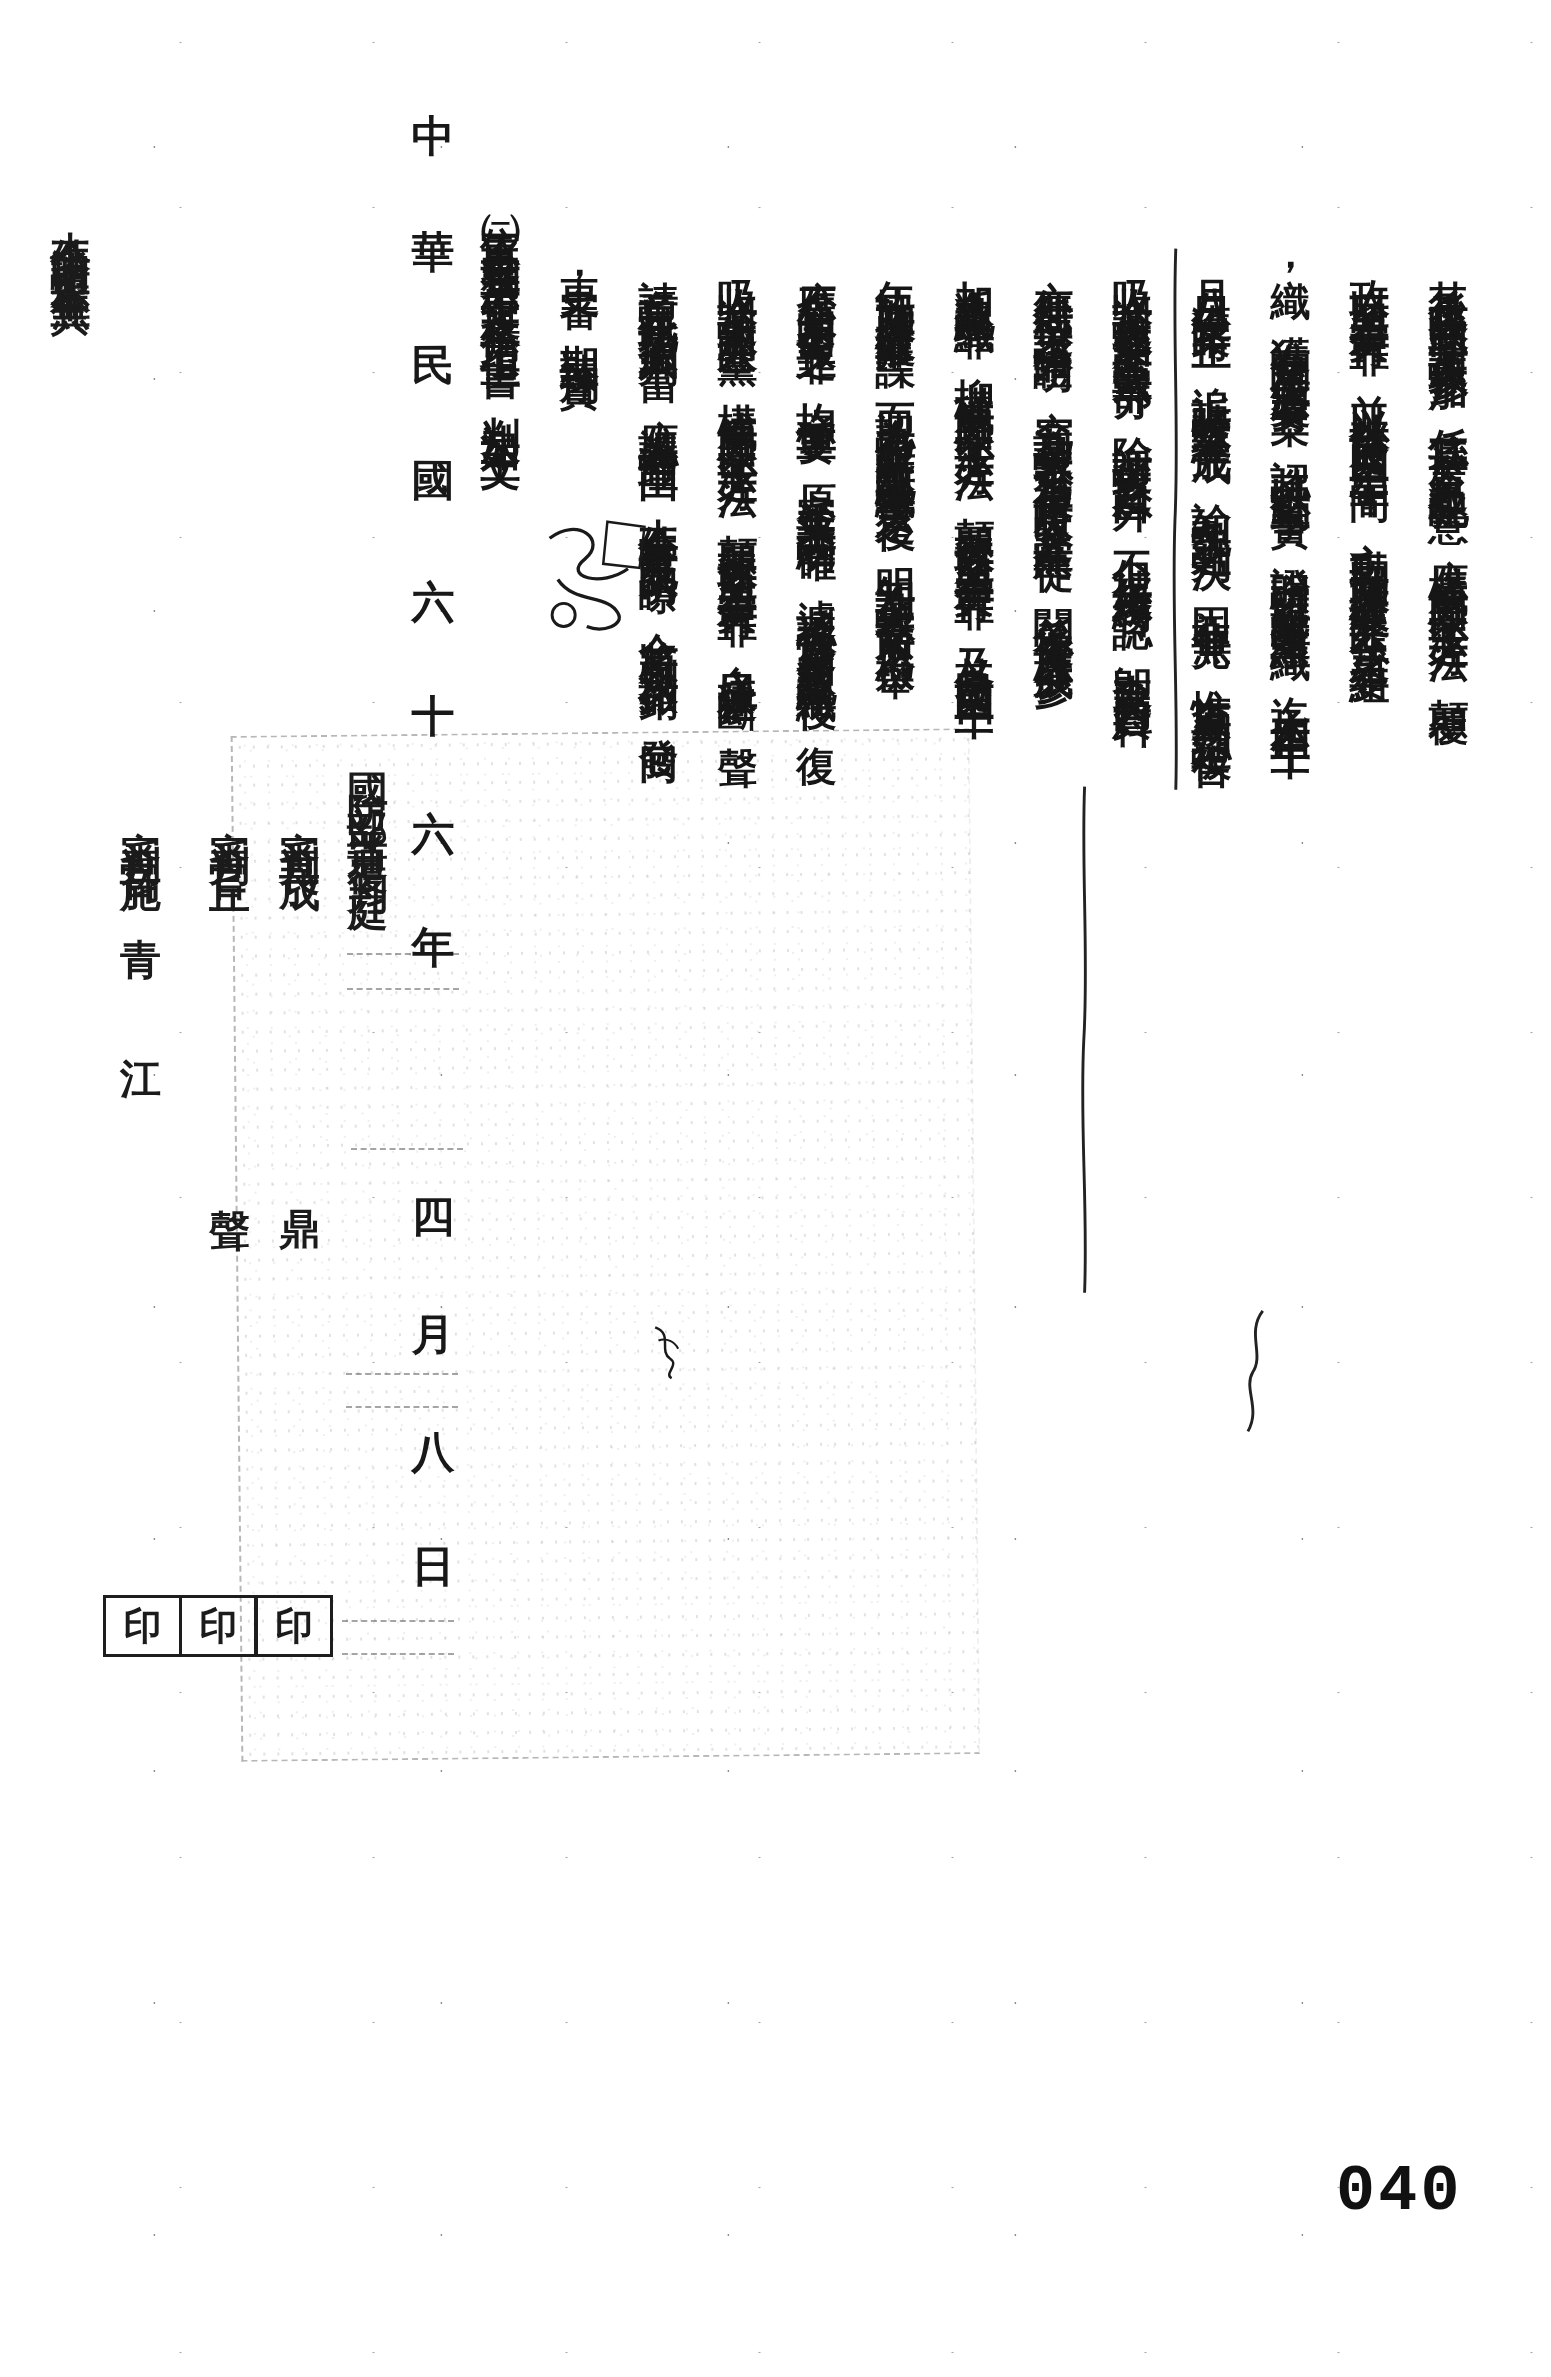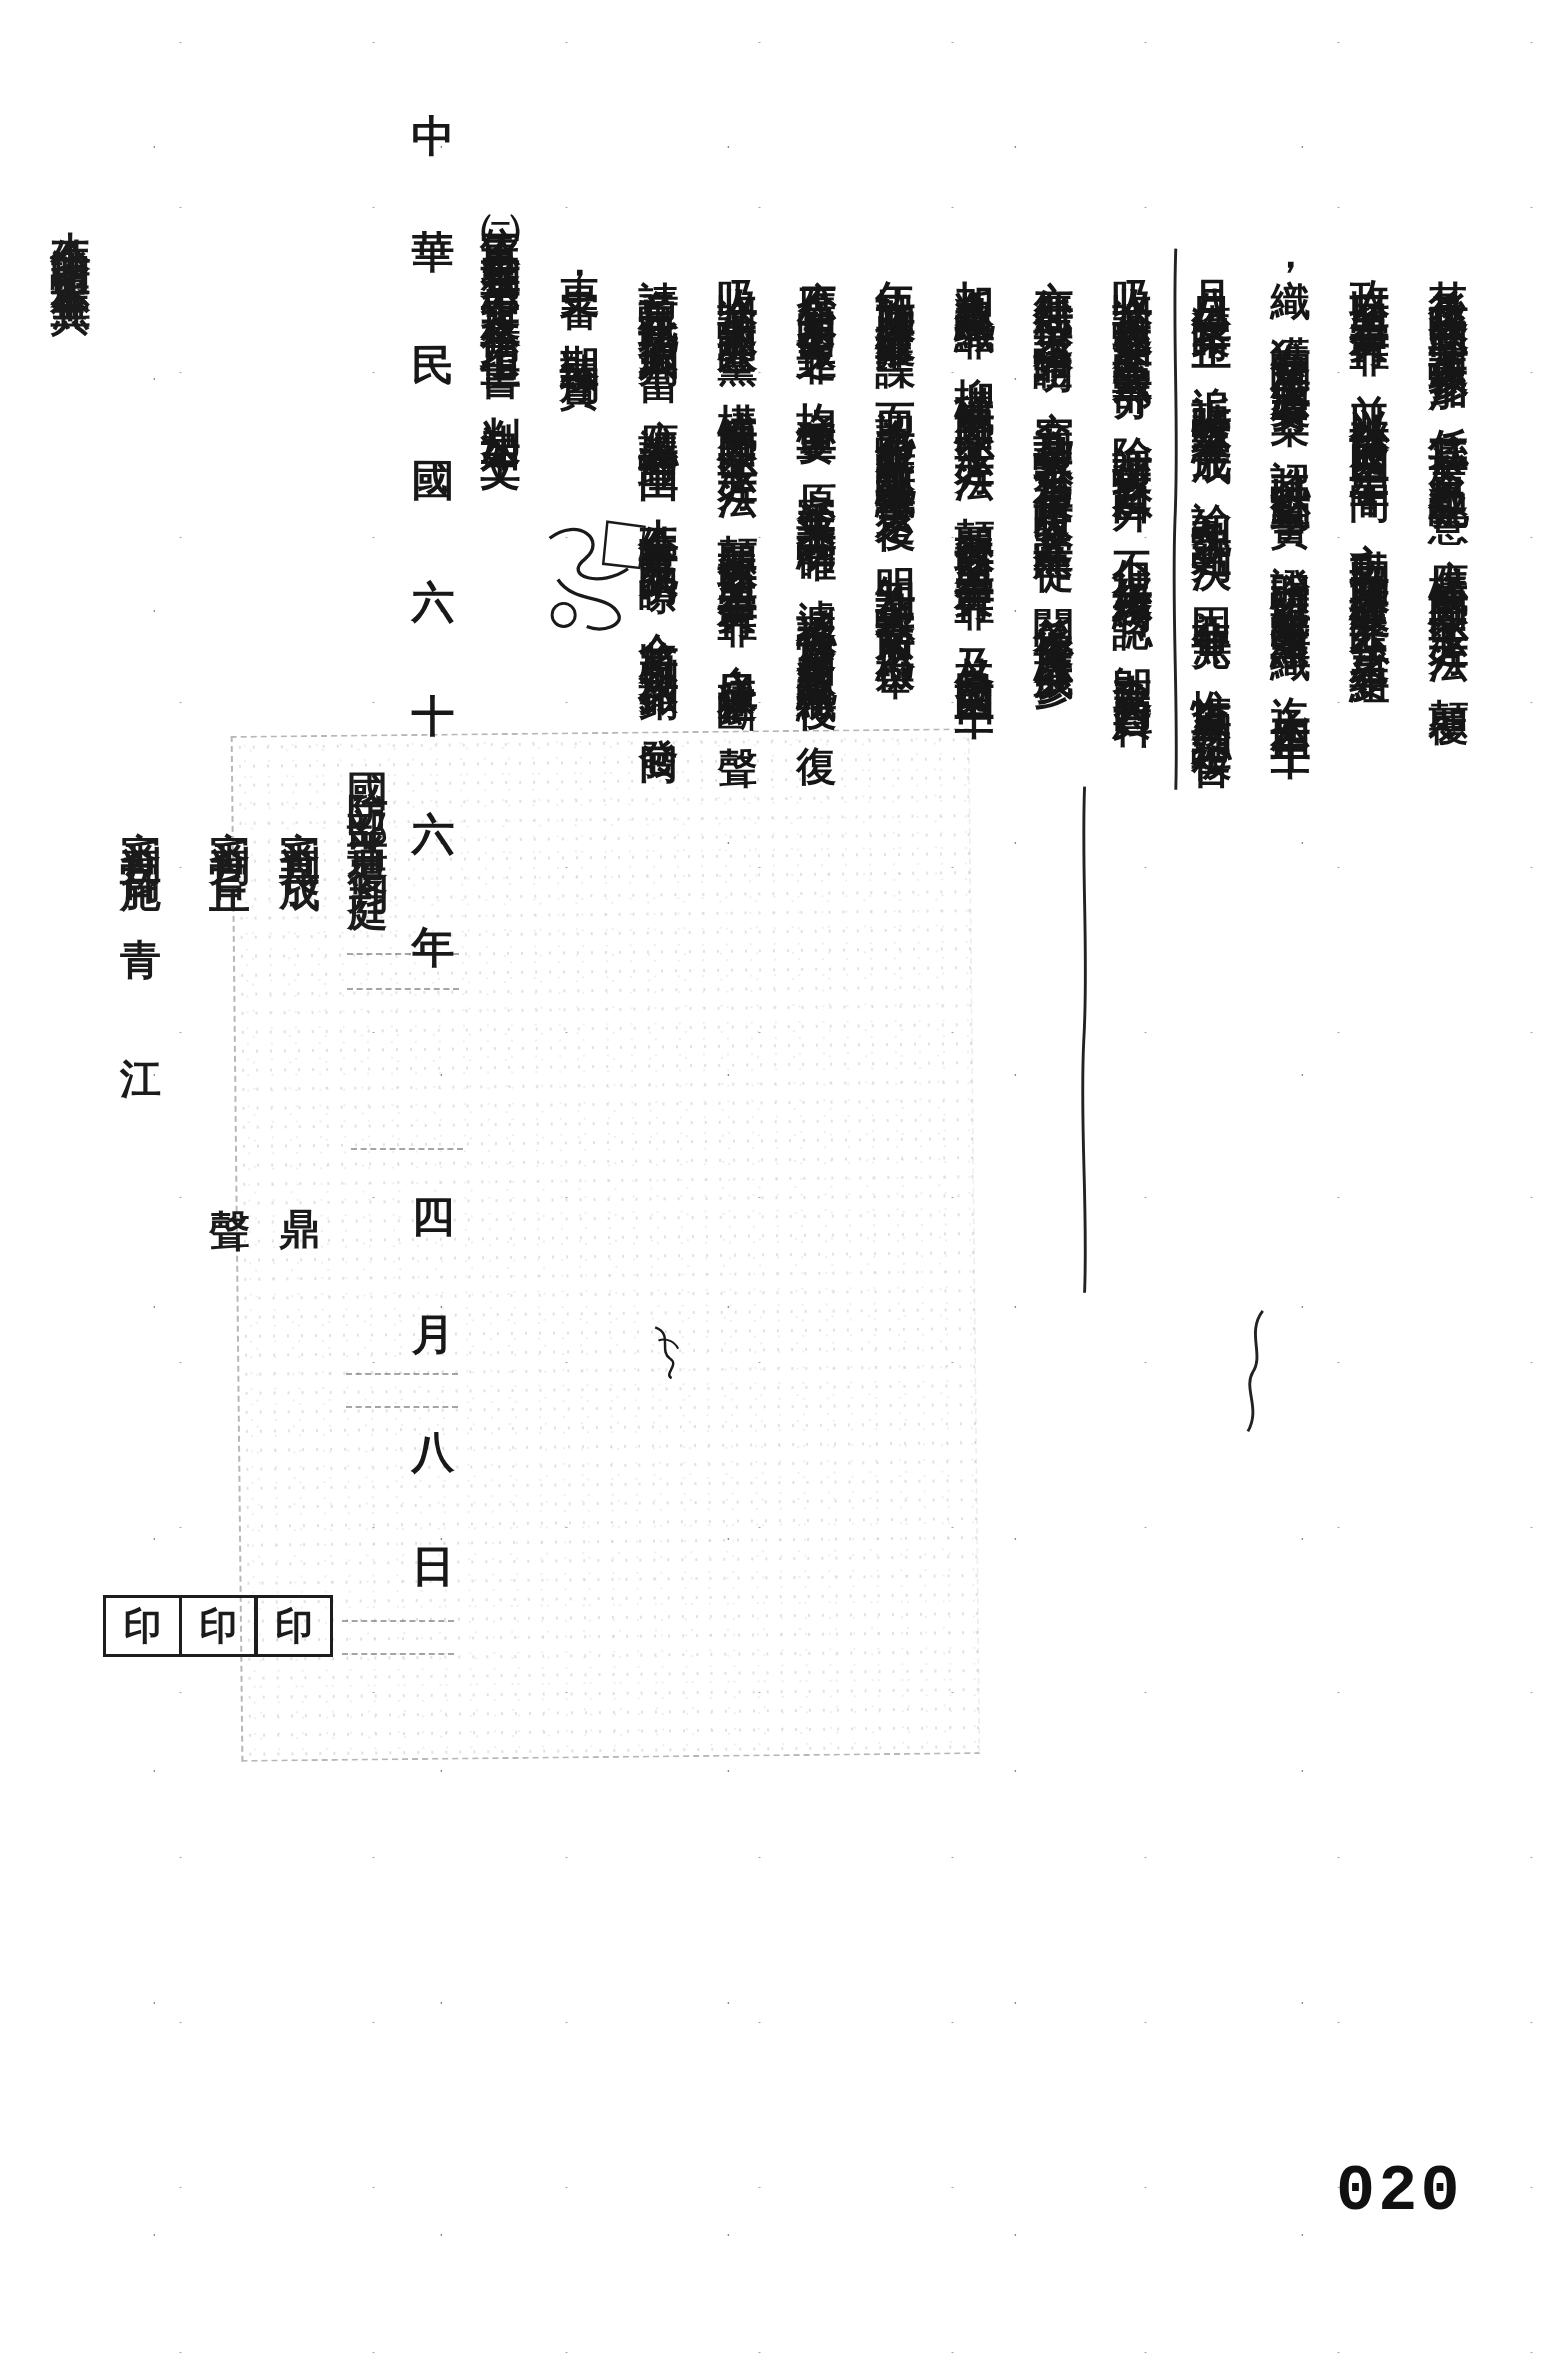--- a/index.html
+++ b/index.html
@@ -131,21 +131,21 @@
     <div class="vtxt judge-col judge-3">審判官施　青　　江</div>
 
     <div class="vtxt cert-col">本件證明與原本無異。</div>
 
     <div class="seal-row">
       <div class="seal-box">印</div>
       <div class="seal-box">印</div>
       <div class="seal-box">印</div>
     </div>
 
-    <div class="page-number">020</div>
+    <div class="page-number">040</div>
   </div>
 
   <svg class="annot" style="left:1170px;top:247px;" width="11.6" height="546" viewBox="0 0 14 660">
     <path d="M7,2 C3,110 11,220 6,330 C2,440 10,550 7,656" fill="none" stroke="#222" stroke-width="3.5"></path>
   </svg>
   <svg class="annot" style="left:1078px;top:784px;" width="13.2" height="513" viewBox="0 0 16 620">
     <path d="M8,2 C4,100 13,210 7,310 C2,410 12,510 8,616" fill="none" stroke="#222" stroke-width="3.5"></path>
   </svg>
   <svg class="annot" style="left:1238px;top:1309px;" width="33" height="126" viewBox="0 0 40 152">
     <path d="M30,2 C10,28 32,55 18,76 C6,96 28,120 12,148" fill="none" stroke="#222" stroke-width="3.5"></path>

